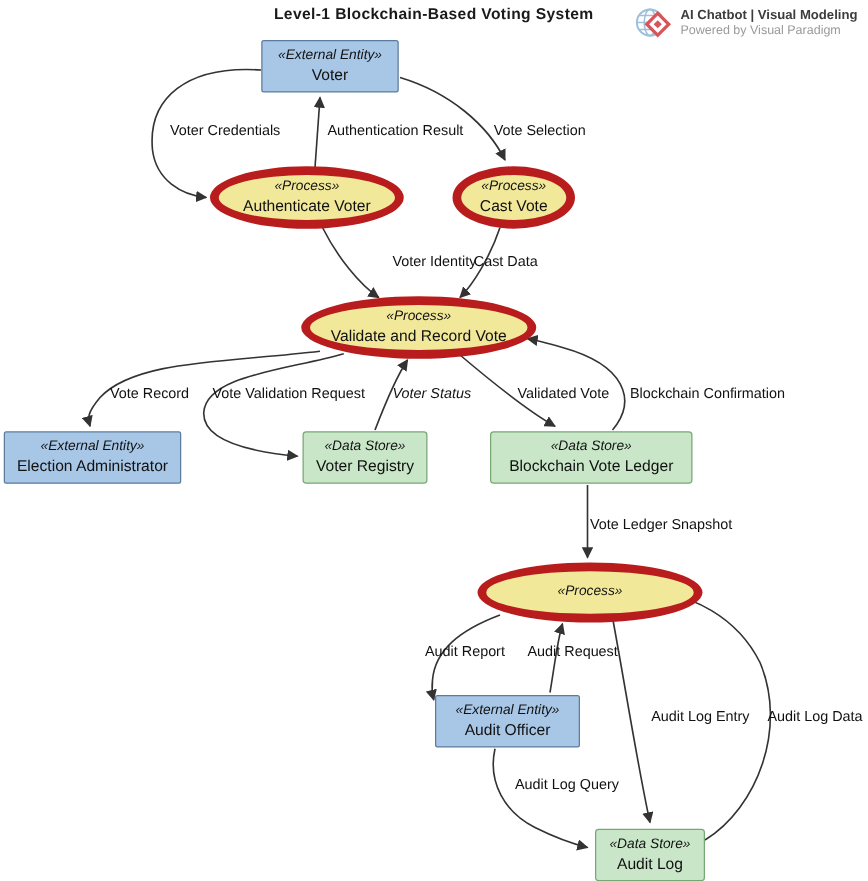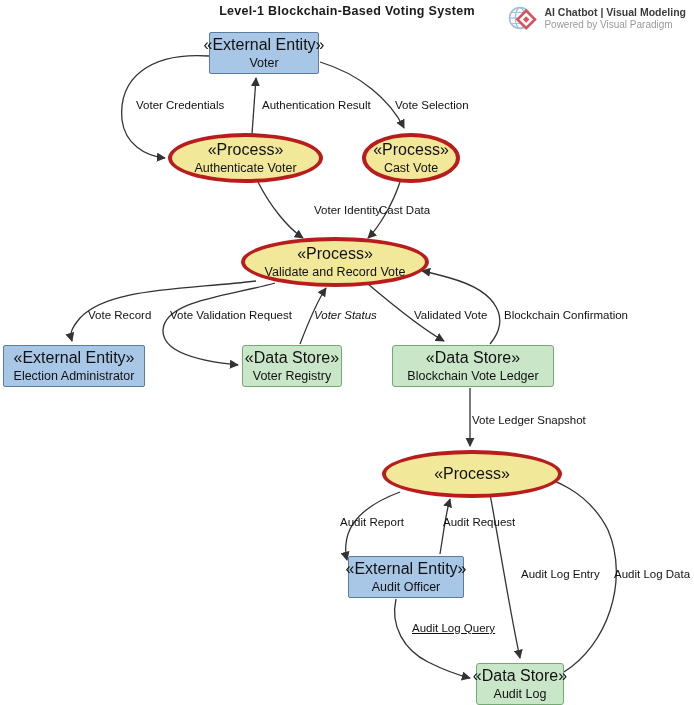--- a/index.html
+++ b/index.html
@@ -76,42 +76,43 @@
     position: absolute;
     box-sizing: border-box;
     display: flex;
     flex-direction: column;
     align-items: center;
     justify-content: center;
     text-align: center;
     color: #111111;
   }
   .node .stereo {
-    font-size: 16px;
+    font-style: italic;
+    font-size: 11px;
     line-height: 1.25;
     white-space: nowrap;
   }
   .node .nlabel {
     font-size: 12.5px;
     line-height: 1.3;
     white-space: nowrap;
   }
   .node.entity {
     background: #a8c7e7;
     border: 1px solid #5b7c9d;
     border-radius: 2px;
   }
   .node.store {
     background: #c9e7c8;
     border: 1px solid #76a874;
     border-radius: 3px;
   }
   .node.process {
     background: #f2e89a;
-    border: 4px solid #b91c1c;
+    border: 7px solid #b91c1c;
     border-radius: 50%;
   }
   .edge-label {
     position: absolute;
     font-size: 11.5px;
     color: #111111;
     white-space: nowrap;
     background: transparent;
     line-height: 1;
   }
@@ -238,17 +239,17 @@
   <div class="edge-label" style="left:395px;top:100px;">Vote Selection</div>
   <div class="edge-label" style="left:290px;top:205px;margin-left:24px;">Voter Identity</div>
   <div class="edge-label" style="left:379px;top:205px;">Cast Data</div>
   <div class="edge-label" style="left:88px;top:310px;">Vote Record</div>
   <div class="edge-label" style="left:170px;top:310px;">Vote Validation Request</div>
   <div class="edge-label" style="left:314px;top:310px;font-style:italic;">Voter Status</div>
   <div class="edge-label" style="left:414px;top:310px;">Validated Vote</div>
   <div class="edge-label" style="left:504px;top:310px;">Blockchain Confirmation</div>
   <div class="edge-label" style="left:472px;top:415px;">Vote Ledger Snapshot</div>
   <div class="edge-label" style="left:340px;top:517px;">Audit Report</div>
-  <div class="edge-label" style="left:422px;top:517px;margin-left:21px;">Audit Request</div>
+  <div class="edge-label" style="left:422px;top:517px;">Audit Request</div>
   <div class="edge-label" style="left:521px;top:569px;">Audit Log Entry</div>
   <div class="edge-label" style="left:614px;top:569px;">Audit Log Data</div>
-  <div class="edge-label" style="left:412px;top:623px;text-decoration:underline;">Audit Log Query</div>
+  <div class="edge-label" style="left:412px;top:623px;">Audit Log Query</div>
 </div>
 
 </body></html>

